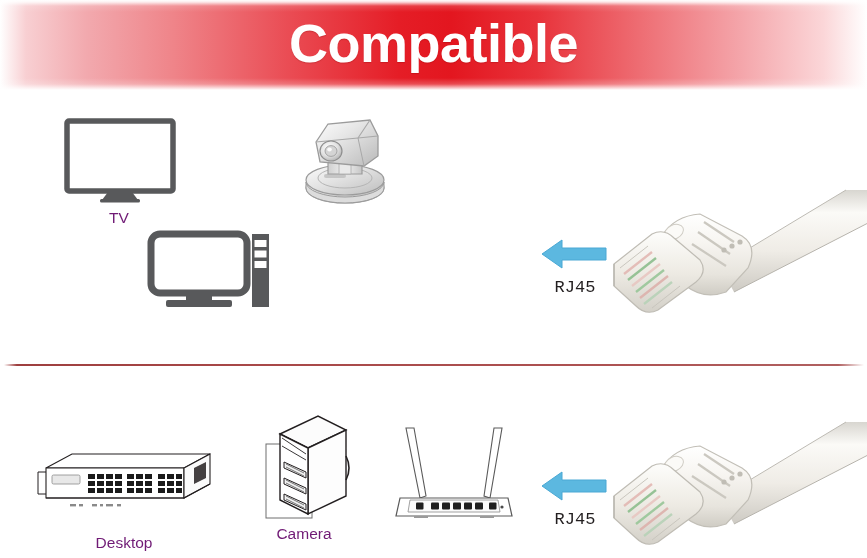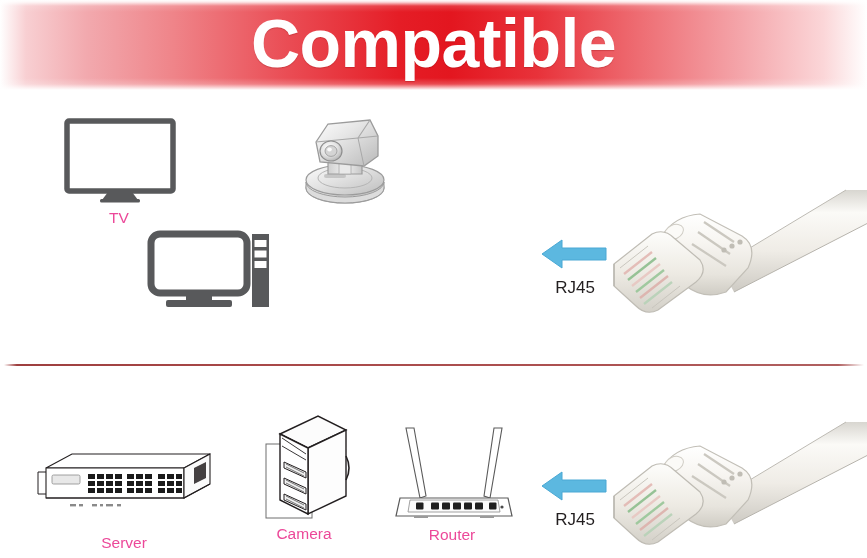--- a/index.html
+++ b/index.html
@@ -45,21 +45,21 @@
         #ffffff 100%);
   }
   #banner-title {
     position: absolute;
     left: 0; top: 0;
     width: 867px; height: 90px;
     display: flex;
     align-items: center;
     justify-content: center;
     color: #ffffff;
-    font-size: 68px;
+    font-size: 54px;
     font-weight: bold;
     letter-spacing: -0.5px;
     line-height: 1;
     padding-bottom: 4px;
     text-shadow: 0 1px 1px rgba(120,0,0,0.25);
   }
 
   
   #divider {
     position: absolute;
@@ -73,35 +73,35 @@
       #b06060 97%,
       rgba(255,255,255,0) 100%);
   }
 
   
   .node { position: absolute; }
   .node-label {
     position: absolute;
     width: 100%;
     text-align: center;
-    color: #ec4899;
+    color: #701a75;
     font-size: 15.5px;
     font-family: "Liberation Sans", sans-serif;
     white-space: nowrap;
   }
   .icon-box { position: absolute; }
   svg { display: block; overflow: visible; }
 
   
   .rj45-group { position: absolute; }
   .rj45-label {
     position: absolute;
     width: 100%;
     text-align: center;
-    font-family: Liberation Sans, sans-serif;
+    font-family: Liberation Mono, monospace;
     font-size: 17px;
     color: #231f20;
     white-space: nowrap;
   }
   .arrow { position: absolute; }
 
   .cable { position: absolute; }
 </style>
 </head>
 <body>
@@ -306,21 +306,21 @@
         <g fill="#8a8a8a">
           <rect x="36" y="52" width="6" height="2.4"></rect>
             <rect x="45" y="52" width="4" height="2.4"></rect>
           <rect x="58" y="52" width="5" height="2.4"></rect>
             <rect x="66" y="52" width="3" height="2.4"></rect>
           <rect x="72" y="52" width="7" height="2.4"></rect>
             <rect x="83" y="52" width="4" height="2.4"></rect>
         </g>
       </svg>
     </div>
-    <div class="node-label" style="top:82px;">Server</div>
+    <div class="node-label" style="top:82px;">Desktop</div>
   </div>
 
   <div class="node" style="left:252px; top:412px; width:104px; height:146px;">
     <div class="icon-box" style="left:10px; top:0px;">
       <svg width="88" height="112" viewBox="0 0 88 112">
 
         <rect x="4" y="32" width="46" height="74" fill="#ffffff" stroke="#6e6e6e" stroke-width="1"></rect>
 
         <path d="M18 22 L56 4 L84 18 L46 36 Z" fill="#fcfcfc" stroke="#231f20" stroke-width="1.4"></path>
 
@@ -371,21 +371,20 @@
           <rect x="74" y="80.5" width="8" height="7" rx="1"></rect>
           <rect x="85" y="80.5" width="8" height="7" rx="1"></rect>
           <rect x="99" y="80.5" width="7.5" height="7" rx="1"></rect>
         </g>
         <circle cx="112" cy="85" r="1.6" fill="#4a4a4a"></circle>
 
         <rect x="24" y="94" width="14" height="2" fill="#9a9a9a"></rect>
         <rect x="90" y="94" width="14" height="2" fill="#9a9a9a"></rect>
       </svg>
     </div>
-    <div class="node-label" style="top:104px;">Router</div>
   </div>
 
   <div class="rj45-group" style="left:534px; top:468px; width:82px; height:66px;">
     <div class="arrow" style="left:6px; top:0px;">
       <svg width="68" height="36" viewBox="0 0 68 36">
         <path d="M2 18 L22 4 L22 12 L66 12 L66 24 L22 24 L22 32 Z" fill="#5cb8e0" stroke="#4aa8d4" stroke-width="1"></path>
       </svg>
     </div>
     <div class="rj45-label" style="top:42px;">RJ45</div>
   </div>

